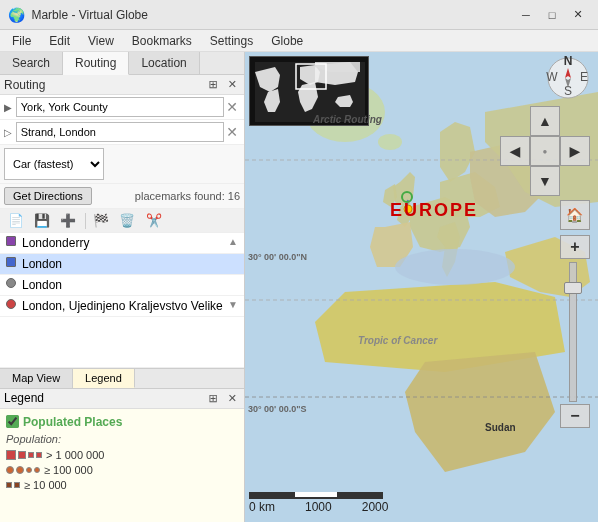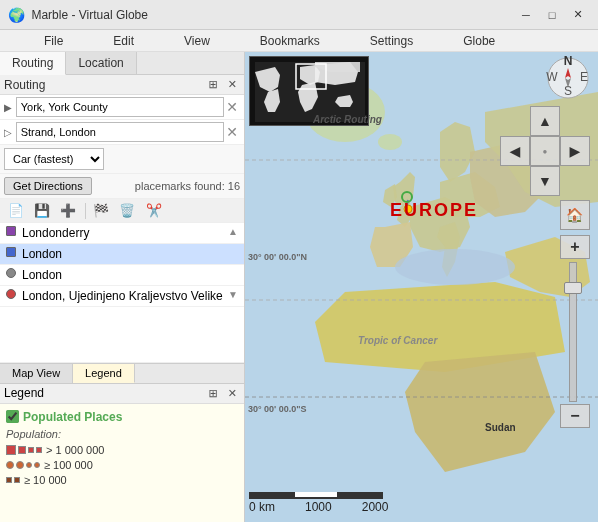--- a/index.html
+++ b/index.html
@@ -32,21 +32,20 @@
       padding: 0 4px;
       border-bottom: 1px solid #ddd;
       gap: 2px;
     }
     .menu-item {
       padding: 2px 8px;
       cursor: pointer;
       font-size: 12px;
       color: #333;
       border-radius: 2px;
-      margin-left: 32px;
     }
 
     
     .main-container {
       display: flex;
       height: calc(522px - 52px);
     }
 
     
     .left-panel {
@@ -132,21 +131,21 @@
       display: flex;
       align-items: center;
       padding: 3px 4px;
       border-bottom: 1px solid #eee;
       background: #f8f8f8;
     }
     .car-select {
       border: 1px solid #bbb;
       padding: 2px 4px;
       font-size: 11px;
-      height: 22px;
+      height: 32px;
       background: white;
       cursor: pointer;
       min-width: 100px;
     }
 
     .get-directions-row {
       display: flex;
       align-items: center;
       justify-content: space-between;
       padding: 3px 4px;
@@ -384,20 +383,21 @@
   <div class="menu-item">Bookmarks</div>
   <div class="menu-item">Settings</div>
   <div class="menu-item">Globe</div>
 </div>
 
 <div class="main-container">
 
   <div class="left-panel">
 
     <div class="tabs">
+      <div class="tab">Search</div>
       <div class="tab active">Routing</div>
       <div class="tab">Location</div>
     </div>
 
     <div class="routing-panel">
 
       <div class="panel-header">
         <span>Routing</span>
         <div class="panel-header-right">
           <button class="panel-icon-btn">⊞</button>

